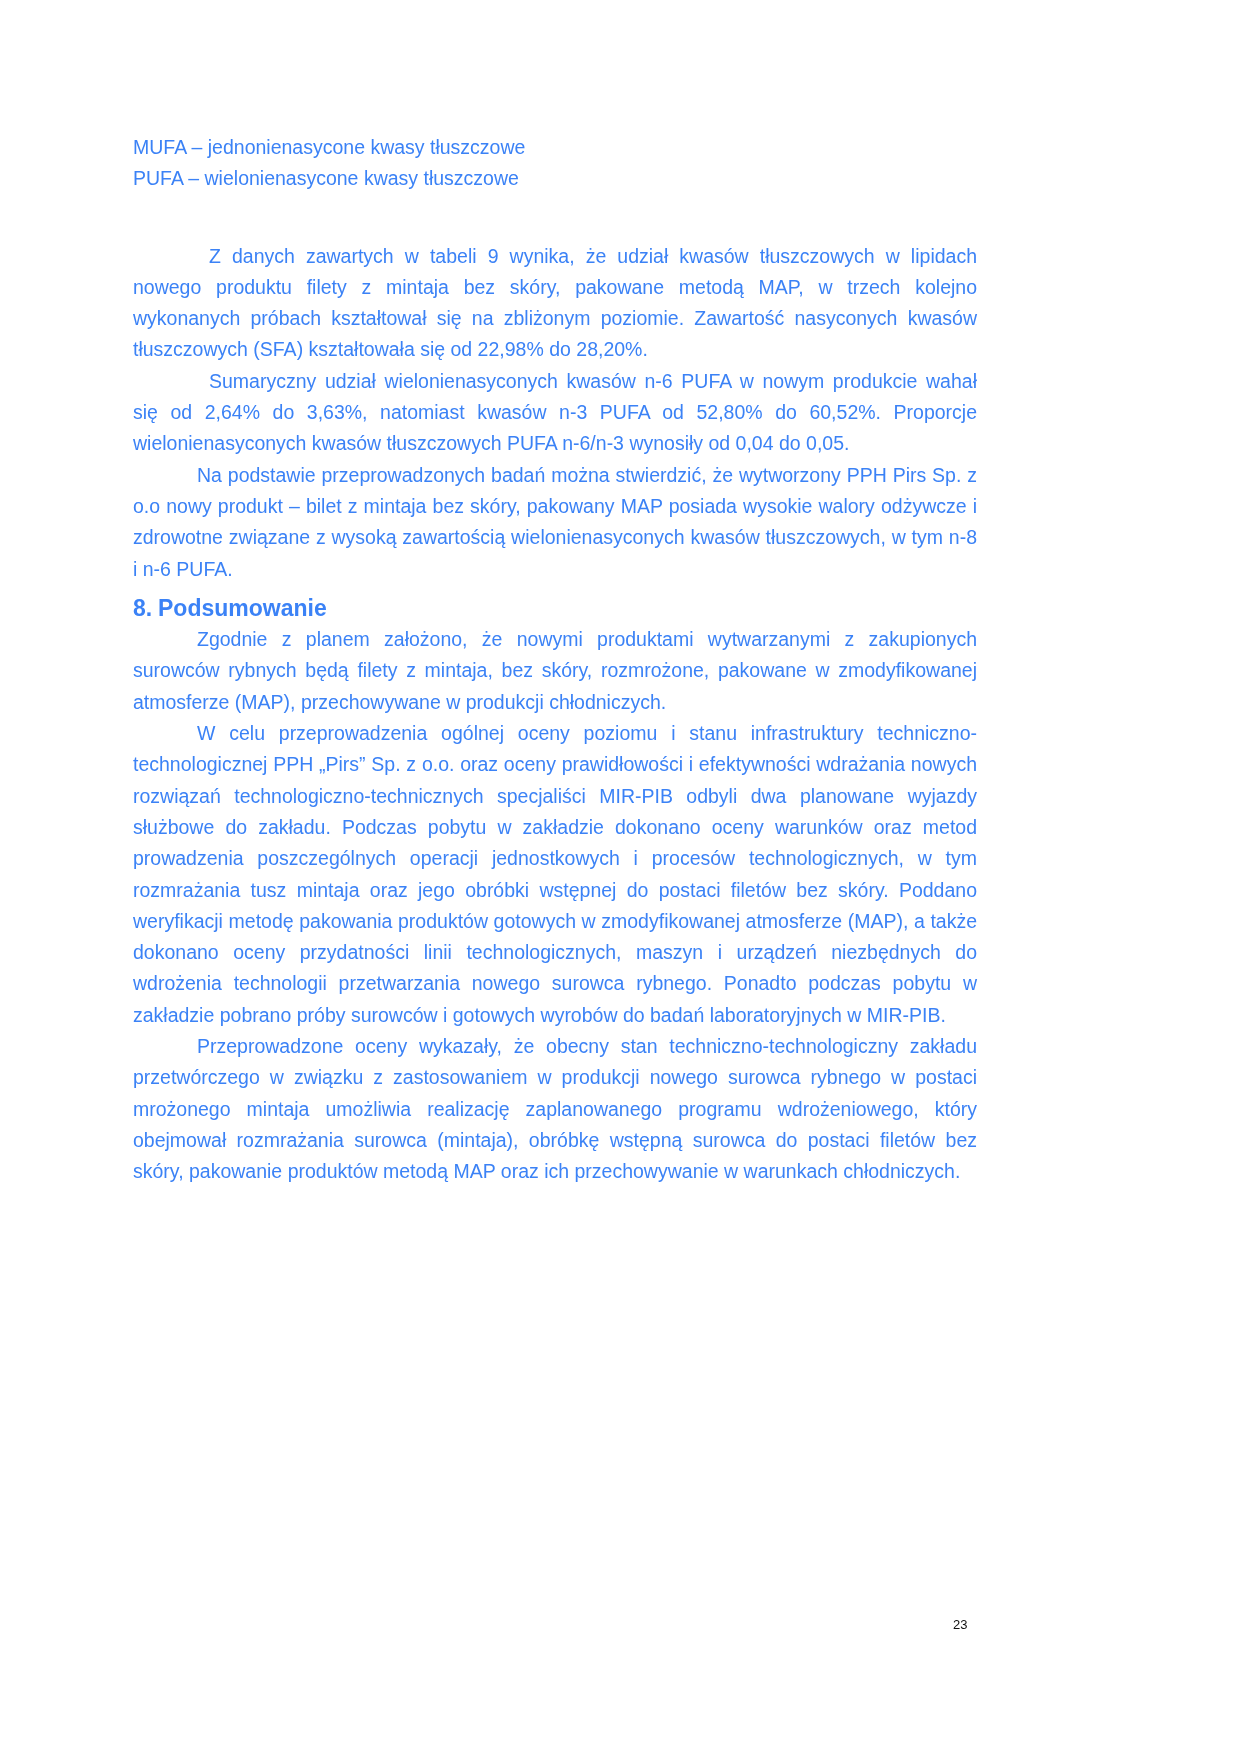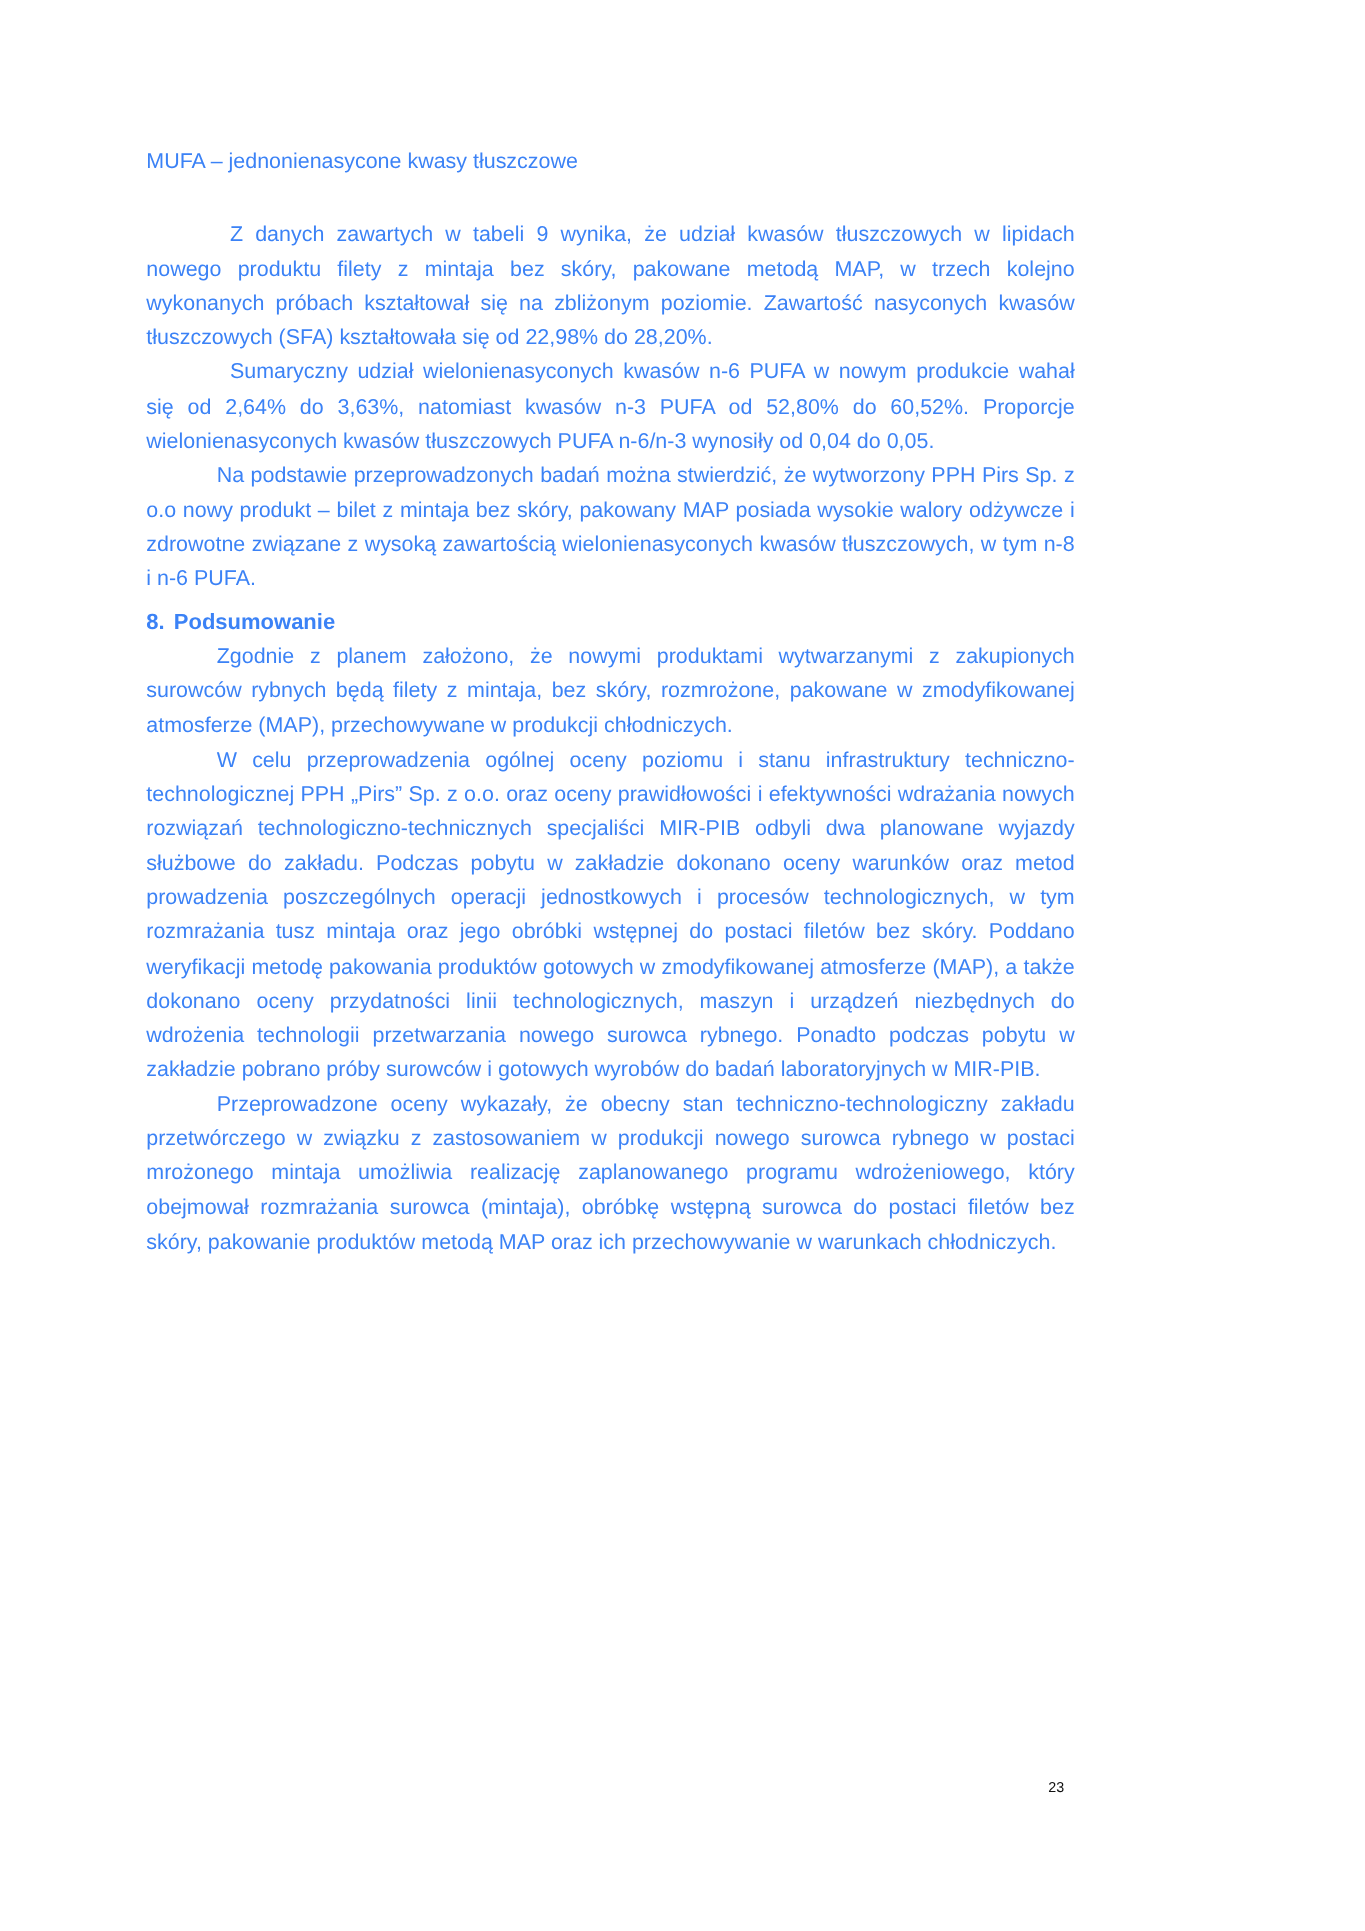--- a/index.html
+++ b/index.html
@@ -7,36 +7,37 @@
   .page {
     position: absolute; left: 133px; top: 132px; width: 844px;
     font-family: "Liberation Sans", sans-serif;
     font-size: 19.5px; line-height: 31.3px; color: #3b82f6;
   }
   .legend-line { margin: 0; white-space: nowrap; }
   .para { margin: 0; text-align: justify; text-indent: 76px; }
   .para.indent-small { text-indent: 64px; }
   .gap-legend { height: 31px; }
   .heading {
-    margin: 8px 0 0 0; font-weight: bold; font-size: 20px;
+    margin: 8px 0 0 0; font-weight: bold; font-size: 23px;
   }
   .heading .num { display: inline-block; width: 25px; }
   .page-number {
     position: absolute; left: 953px; top: 1617px;
     font-family: "Liberation Sans", sans-serif; font-size: 13px; color: #111111;
   }
 </style>
 </head>
 <body>
 
 <div class="page">
   <p class="legend-line">MUFA – jednonienasycone kwasy tłuszczowe</p>
+  <p class="legend-line">PUFA – wielonienasycone kwasy tłuszczowe</p>
   <div class="gap-legend"></div>
 
-  <p class="para" style="margin-top:4px">Z danych zawartych w tabeli 9 wynika, że udział kwasów tłuszczowych w lipidach nowego produktu filety z mintaja bez skóry, pakowane metodą MAP, w trzech kolejno wykonanych próbach kształtował się na zbliżonym poziomie. Zawartość nasyconych kwasów tłuszczowych (SFA) kształtowała się od 22,98% do 28,20%.</p>
+  <p class="para" style="margin-top:15px">Z danych zawartych w tabeli 9 wynika, że udział kwasów tłuszczowych w lipidach nowego produktu filety z mintaja bez skóry, pakowane metodą MAP, w trzech kolejno wykonanych próbach kształtował się na zbliżonym poziomie. Zawartość nasyconych kwasów tłuszczowych (SFA) kształtowała się od 22,98% do 28,20%.</p>
   <p class="para">Sumaryczny udział wielonienasyconych kwasów n-6 PUFA w nowym produkcie wahał się od 2,64% do 3,63%, natomiast kwasów n-3 PUFA od 52,80% do 60,52%. Proporcje wielonienasyconych kwasów tłuszczowych PUFA n-6/n-3 wynosiły od 0,04 do 0,05.</p>
   <p class="para indent-small">Na podstawie przeprowadzonych badań można stwierdzić, że wytworzony PPH Pirs Sp. z o.o nowy produkt – bilet z mintaja bez skóry, pakowany MAP posiada wysokie walory odżywcze i zdrowotne związane z wysoką zawartością wielonienasyconych kwasów tłuszczowych, w tym n-8 i n-6 PUFA.</p>
 
   <p class="heading">
     <span class="num">8.</span><span>Podsumowanie</span>
   </p>
 
   <p class="para indent-small">Zgodnie z planem założono, że nowymi produktami wytwarzanymi z zakupionych surowców rybnych będą filety z mintaja, bez skóry, rozmrożone, pakowane w zmodyfikowanej atmosferze (MAP), przechowywane w produkcji chłodniczych.</p>
   <p class="para indent-small">W celu przeprowadzenia ogólnej oceny poziomu i stanu infrastruktury techniczno-technologicznej PPH „Pirs” Sp. z o.o. oraz oceny prawidłowości i efektywności wdrażania nowych rozwiązań technologiczno-technicznych specjaliści MIR-PIB odbyli dwa planowane wyjazdy służbowe do zakładu. Podczas pobytu w zakładzie dokonano oceny warunków oraz metod prowadzenia poszczególnych operacji jednostkowych i procesów technologicznych, w tym rozmrażania tusz mintaja oraz jego obróbki wstępnej do postaci filetów bez skóry. Poddano weryfikacji metodę pakowania produktów gotowych w zmodyfikowanej atmosferze (MAP), a także dokonano oceny przydatności linii technologicznych, maszyn i urządzeń niezbędnych do wdrożenia technologii przetwarzania nowego surowca rybnego.  Ponadto podczas pobytu w zakładzie pobrano próby surowców i gotowych wyrobów do badań laboratoryjnych w MIR-PIB.</p>
   <p class="para indent-small">Przeprowadzone oceny wykazały, że obecny stan techniczno-technologiczny zakładu przetwórczego w związku z zastosowaniem w produkcji nowego surowca rybnego w postaci mrożonego mintaja umożliwia realizację zaplanowanego programu wdrożeniowego, który obejmował rozmrażania surowca (mintaja), obróbkę wstępną surowca do postaci filetów bez skóry, pakowanie produktów metodą MAP oraz ich przechowywanie w warunkach chłodniczych.</p>

